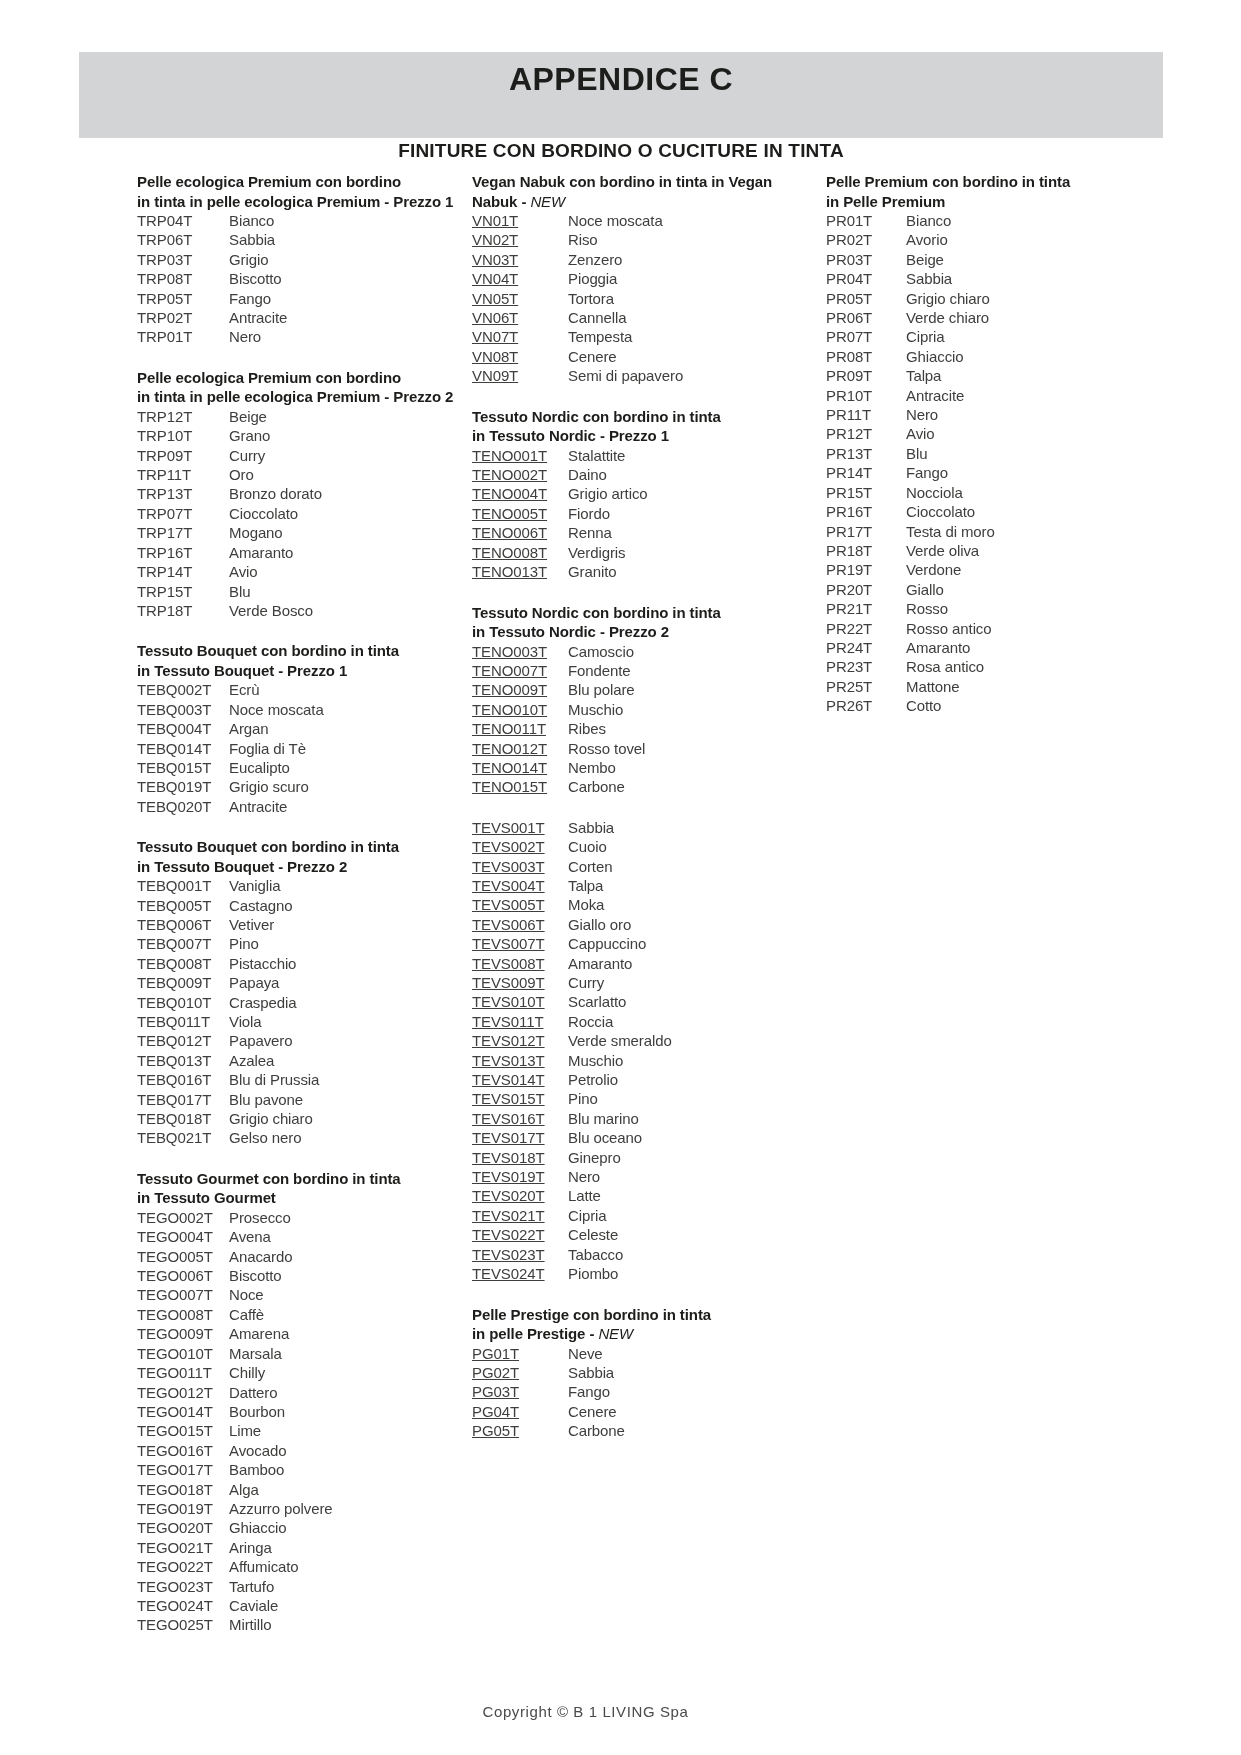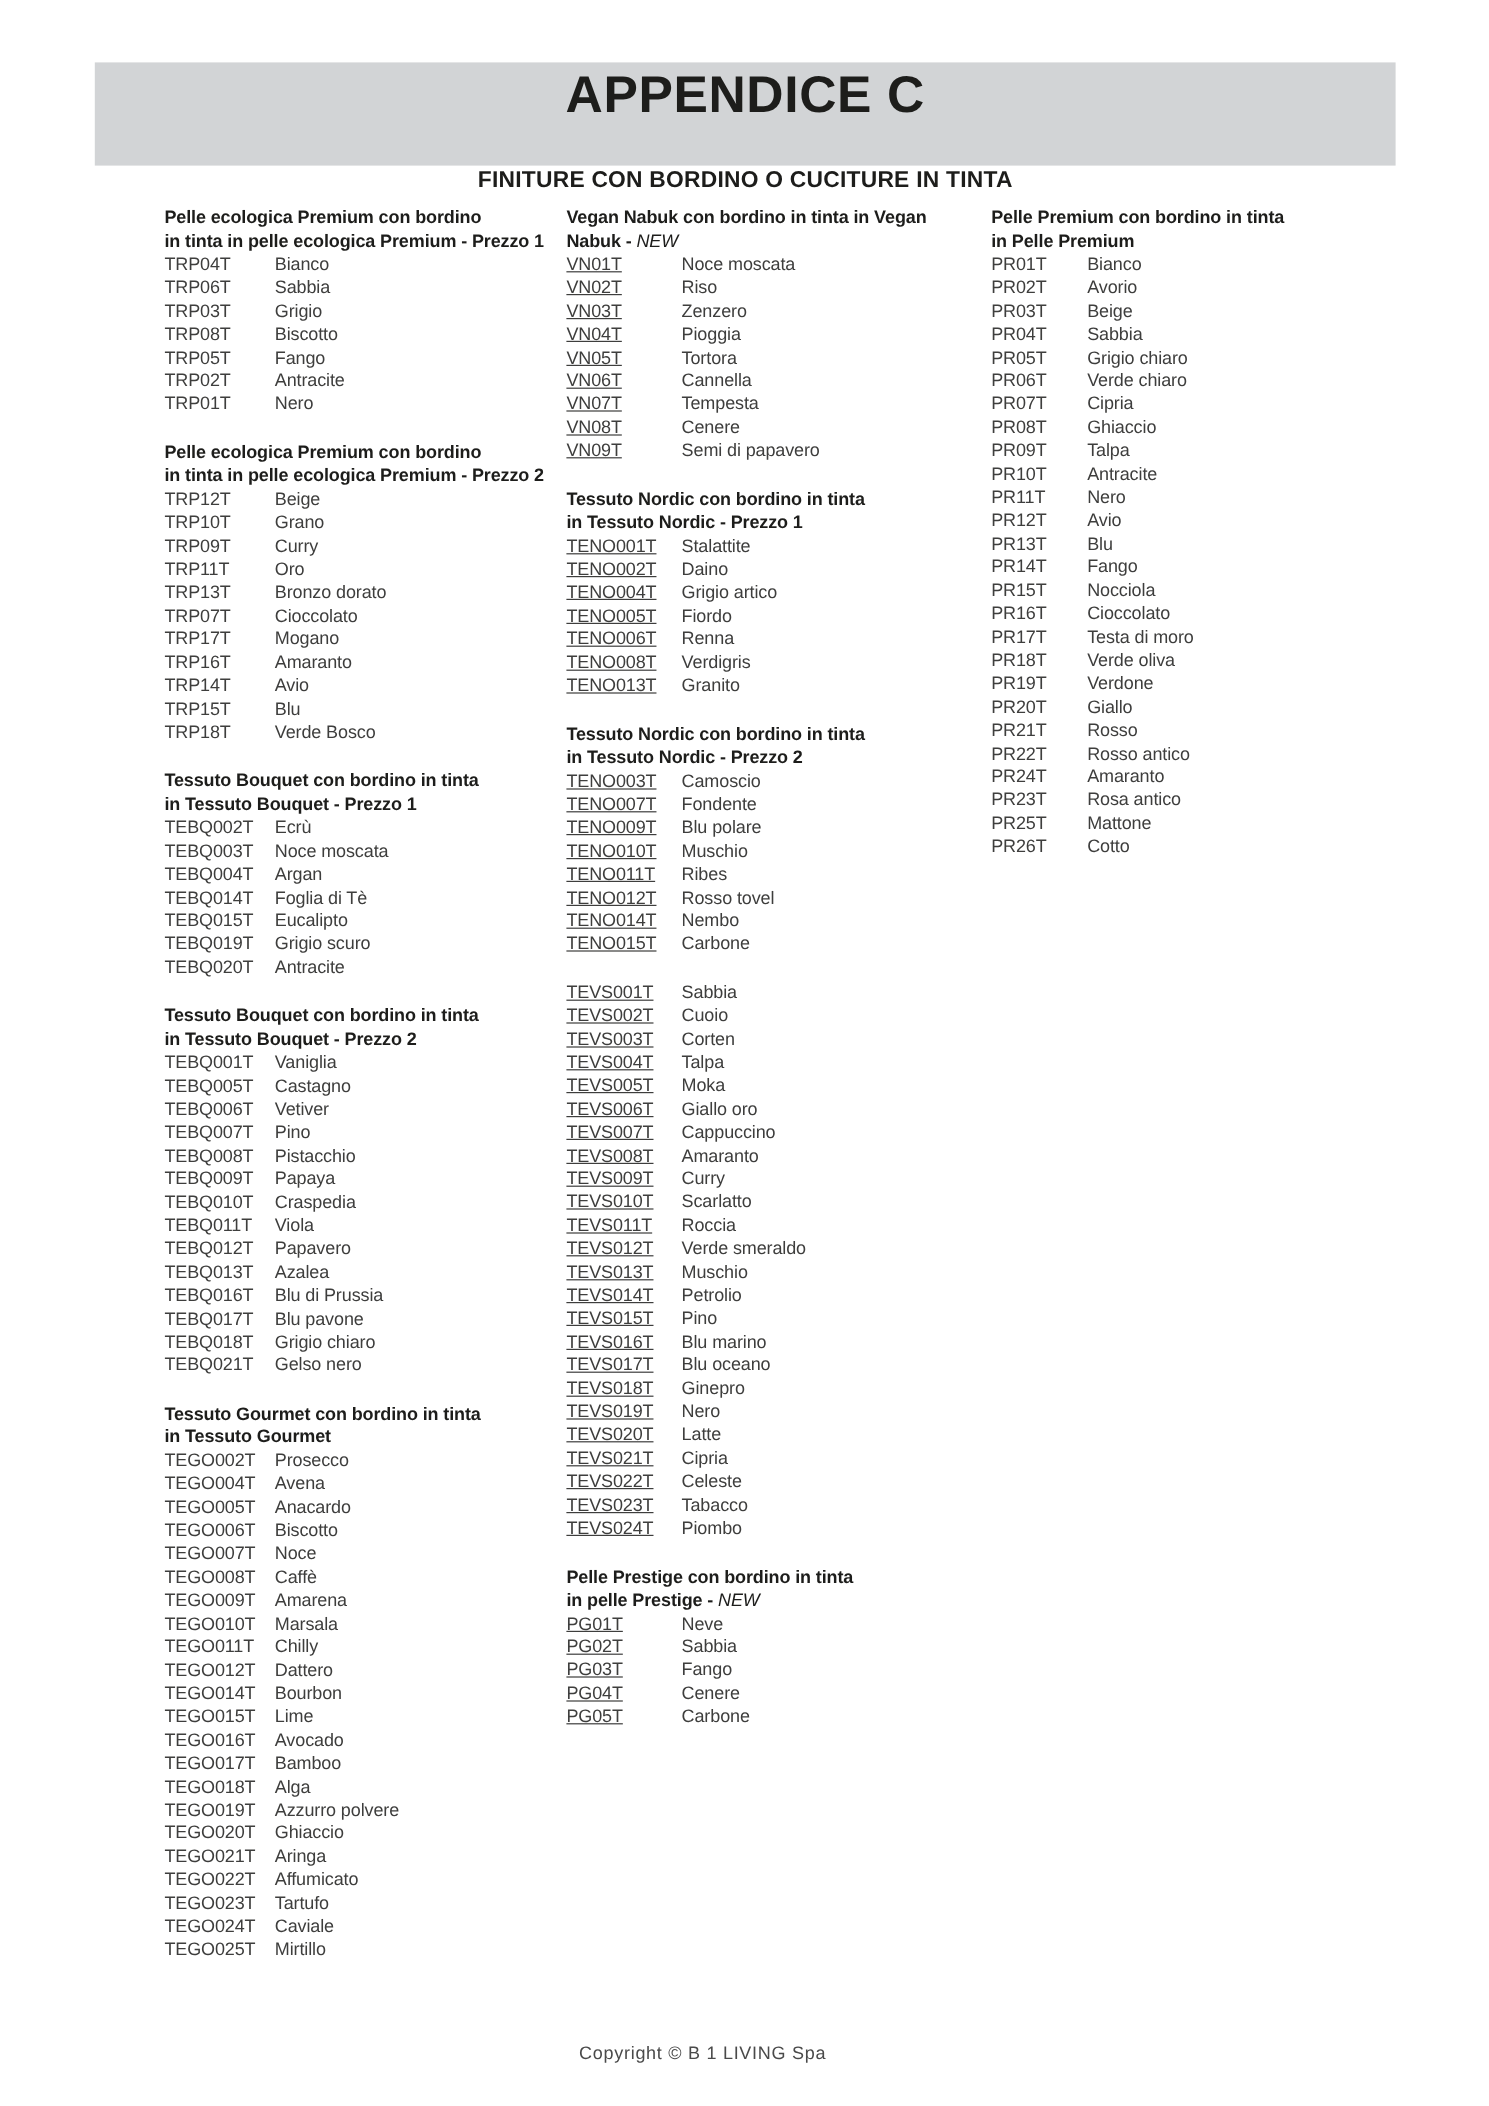--- a/index.html
+++ b/index.html
@@ -19,21 +19,21 @@
   }
   .band{
     position:absolute;
     left:79px; top:52px;
     width:1084px; height:86px;
     background:var(--band-bg);
     text-align:center;
     padding-top:9px;
   }
   .band .title{
-    font-size:43px;
+    font-size:32px;
     font-weight:bold;
     letter-spacing:0.5px;
     color:var(--heading-color);
     line-height:36px;
   }
   .band .subtitle{
     font-size:19px;
     font-weight:bold;
     letter-spacing:0.2px;
     color:var(--heading-color);

